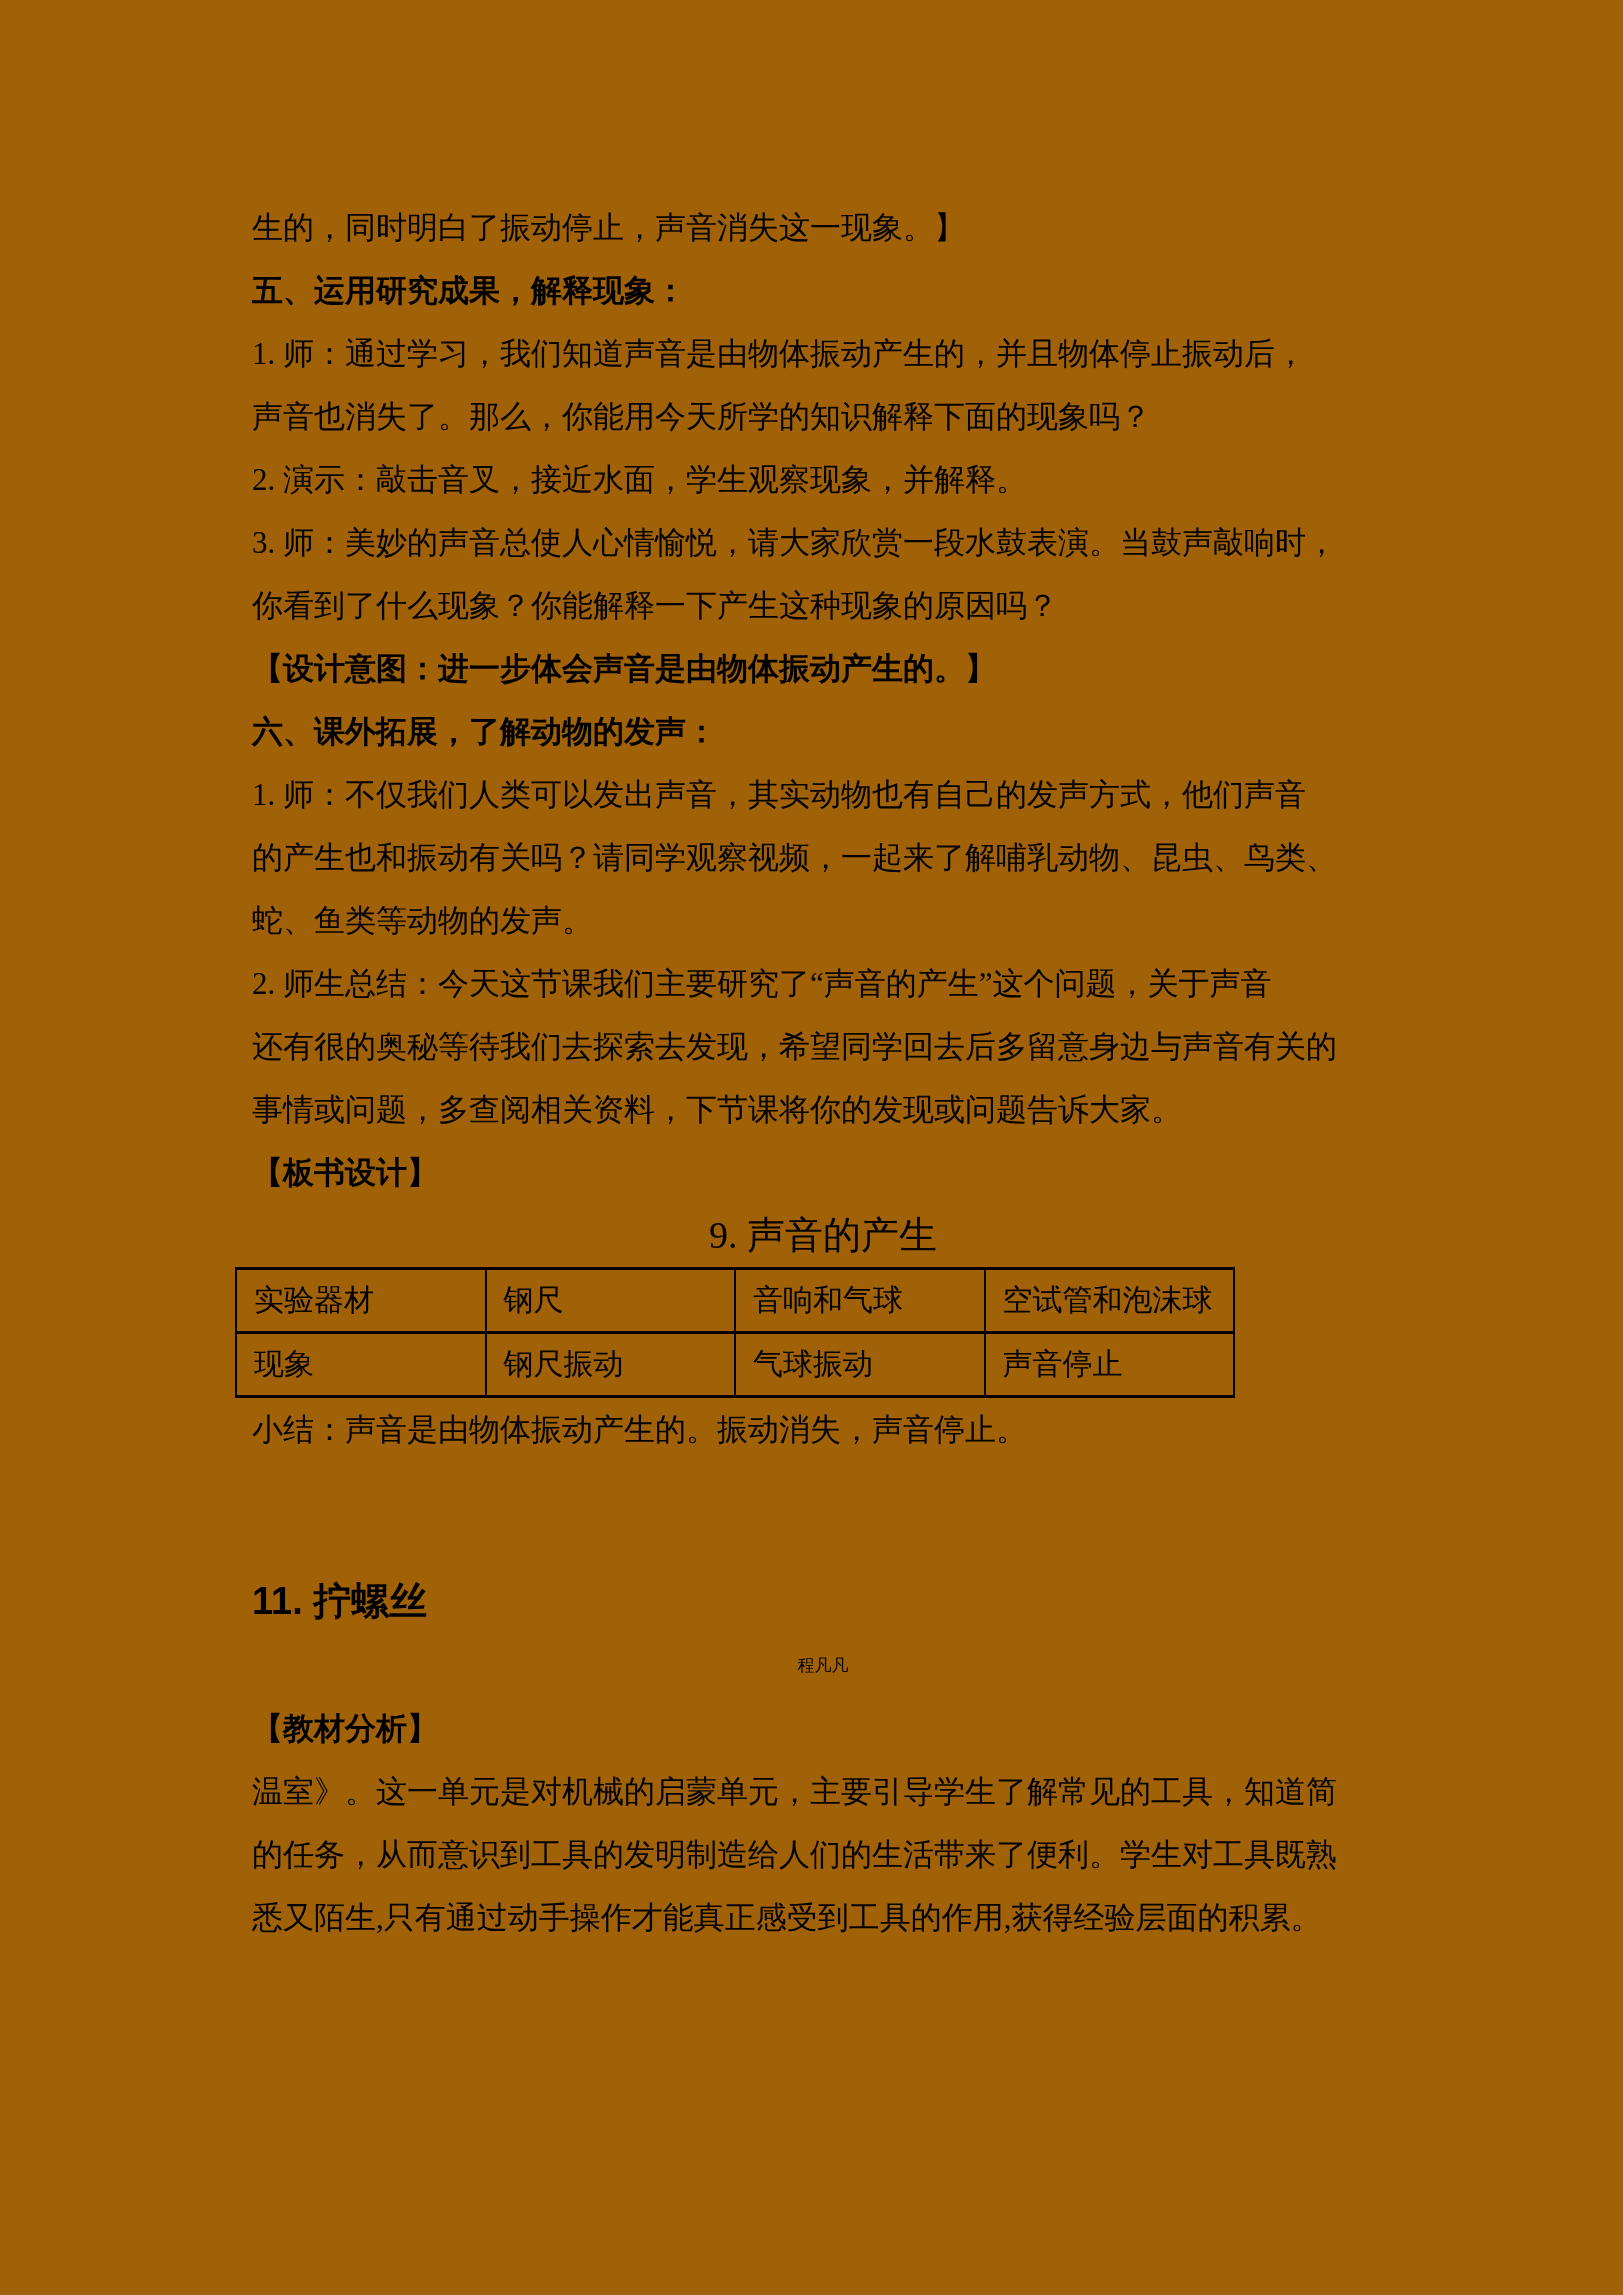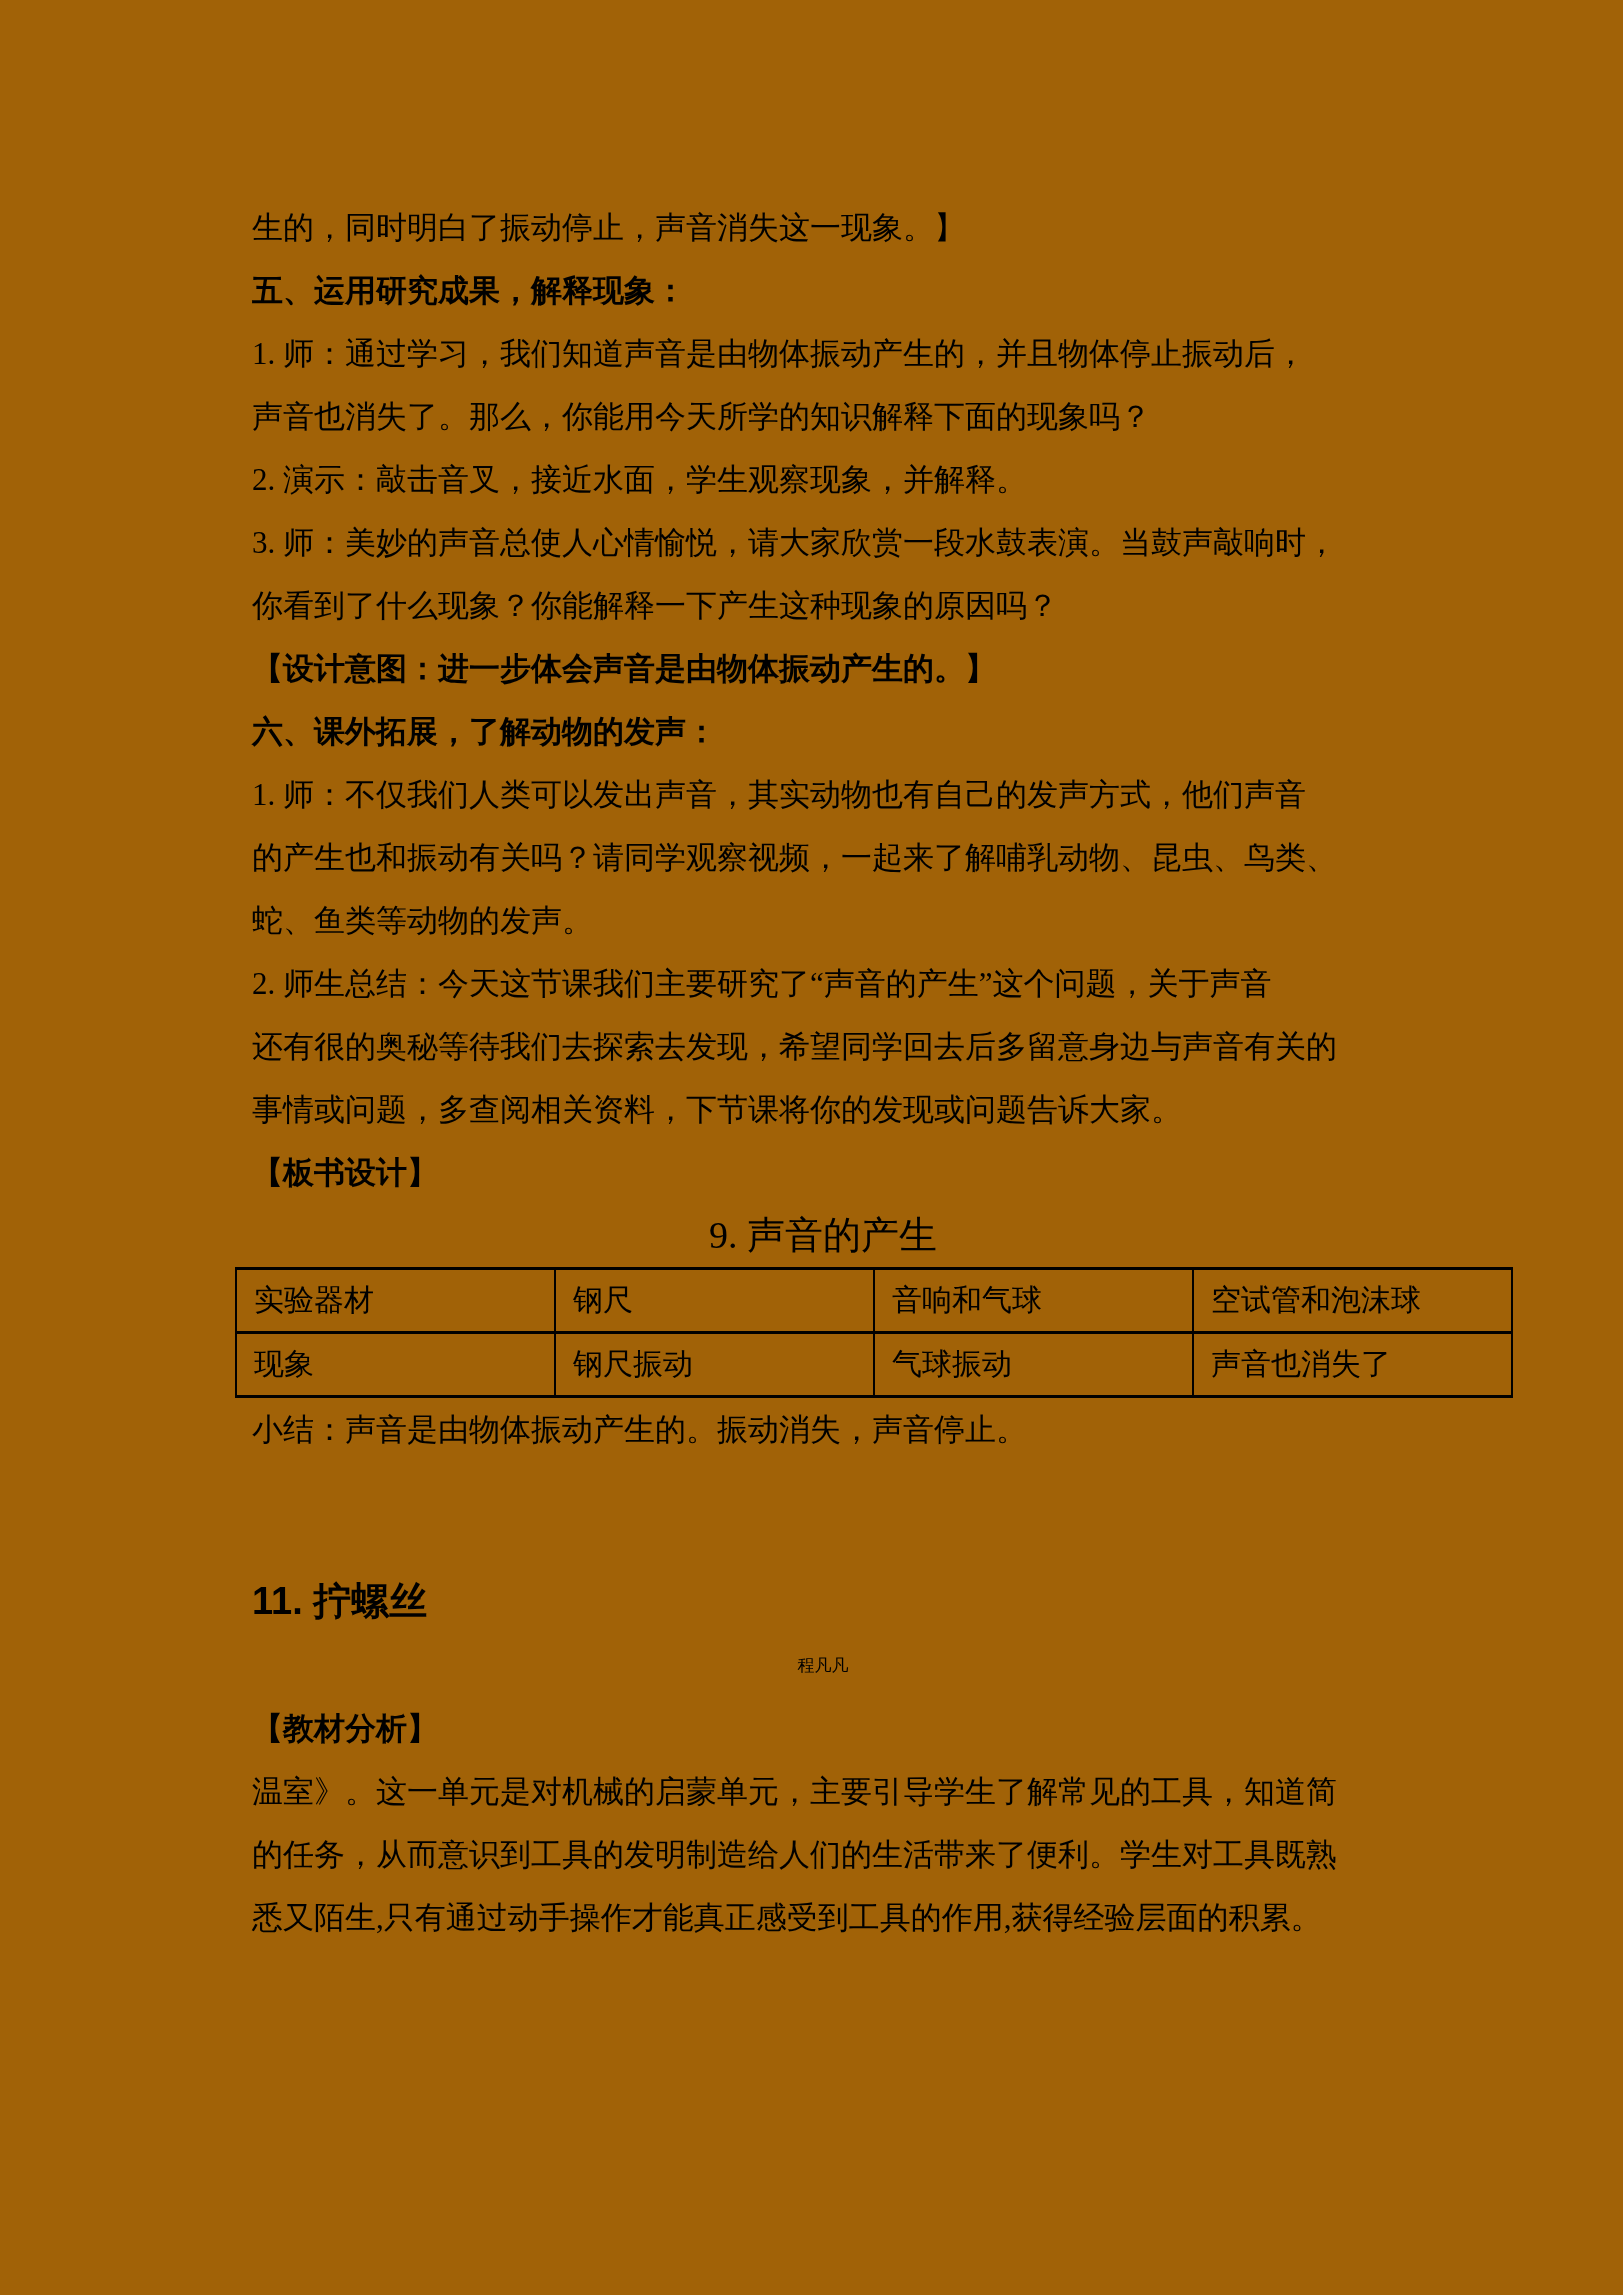--- a/index.html
+++ b/index.html
@@ -11,21 +11,21 @@
   }
   .page{position:absolute;inset:0;background:#a16207;}
   .content{position:absolute;left:252px;top:196px;width:1142px;}
   .line{margin:0;font-size:31px;line-height:63px;white-space:nowrap;}
   .bold{font-weight:bold;}
   .center{text-align:center;white-space:normal;}
   .board-title{font-size:38px;}
   .indent{text-indent:62px;}
   table.board{
     border-collapse:collapse;table-layout:fixed;
-    width:1278px;margin-left:-17px;
+    width:1000px;margin-left:-17px;
   }
   table.board td{
     border-left:2px solid #000;border-right:2px solid #000;
     border-top:3.3px solid #000;border-bottom:3.3px solid #000;
     height:61px;font-size:30px;padding:0 17px;
     vertical-align:middle;white-space:nowrap;
   }
   .lesson-title{
     margin:108px 0 0 0;font-size:38px;line-height:65px;
     text-align:left;font-weight:bold;
@@ -65,21 +65,21 @@
           <tr>
         <td>实验器材</td>
         <td>钢尺</td>
         <td>音响和气球</td>
         <td>空试管和泡沫球</td>
       </tr>
       <tr>
         <td>现象</td>
         <td>钢尺振动</td>
         <td>气球振动</td>
-        <td>声音也消失了</td>
+        <td>声音停止</td>
       </tr>
     </tbody>
       </table>
 
     <p class="line">小结：声音是由物体振动产生的。振动消失，声音停止。</p>
 
     <h1 class="lesson-title">11. 拧螺丝</h1>
     <p class="author">程凡凡</p>
 
     <p class="line bold">【教材分析】</p>

